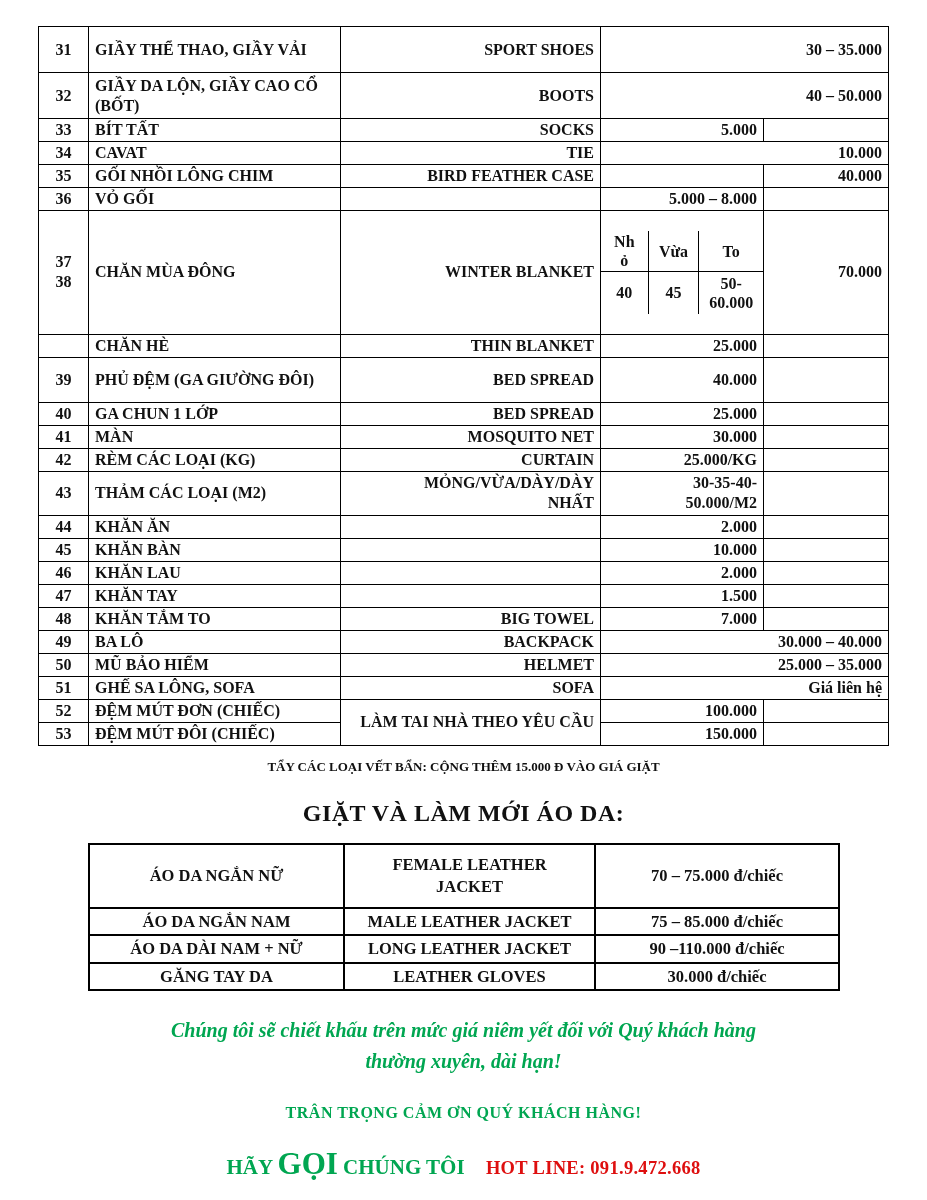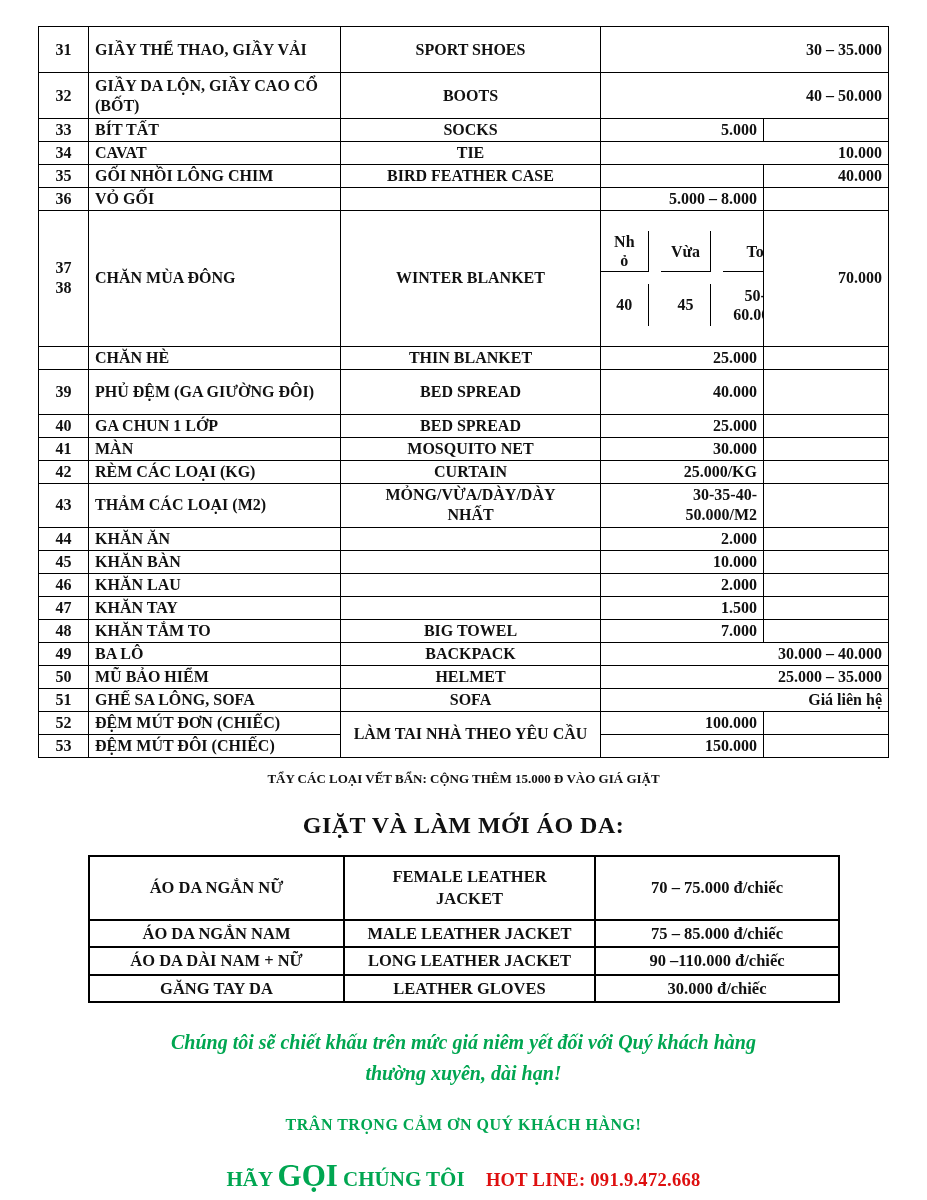--- a/index.html
+++ b/index.html
@@ -30,31 +30,30 @@
     border:1px solid #000;
     font-size:16px;
     line-height:1.25;
     padding:1px 6px;
     vertical-align:middle;
     white-space:pre-line;
     overflow:hidden;
   }
   .t1 .c-num{text-align:center;padding:1px 2px;}
   .t1 .c-vn{text-align:left;}
-  .t1 .c-en{text-align:center;}
+  .t1 .c-en{text-align:right;}
   .t1 .c-p{text-align:right;}
   .t1 .c-sub{padding:0;}
 
   .subgrid{
     display:grid;
     grid-template-columns:29.4% 31.3% 39.3%;
     grid-auto-rows:1fr;
     width:100%;
     height:100%;
-    gap:12px;
   }
   .sg{
     display:flex;
     align-items:center;
     justify-content:center;
     text-align:center;
     border-right:1px solid #000;
     border-bottom:1px solid #000;
     white-space:pre-line;
     font-size:16px;

